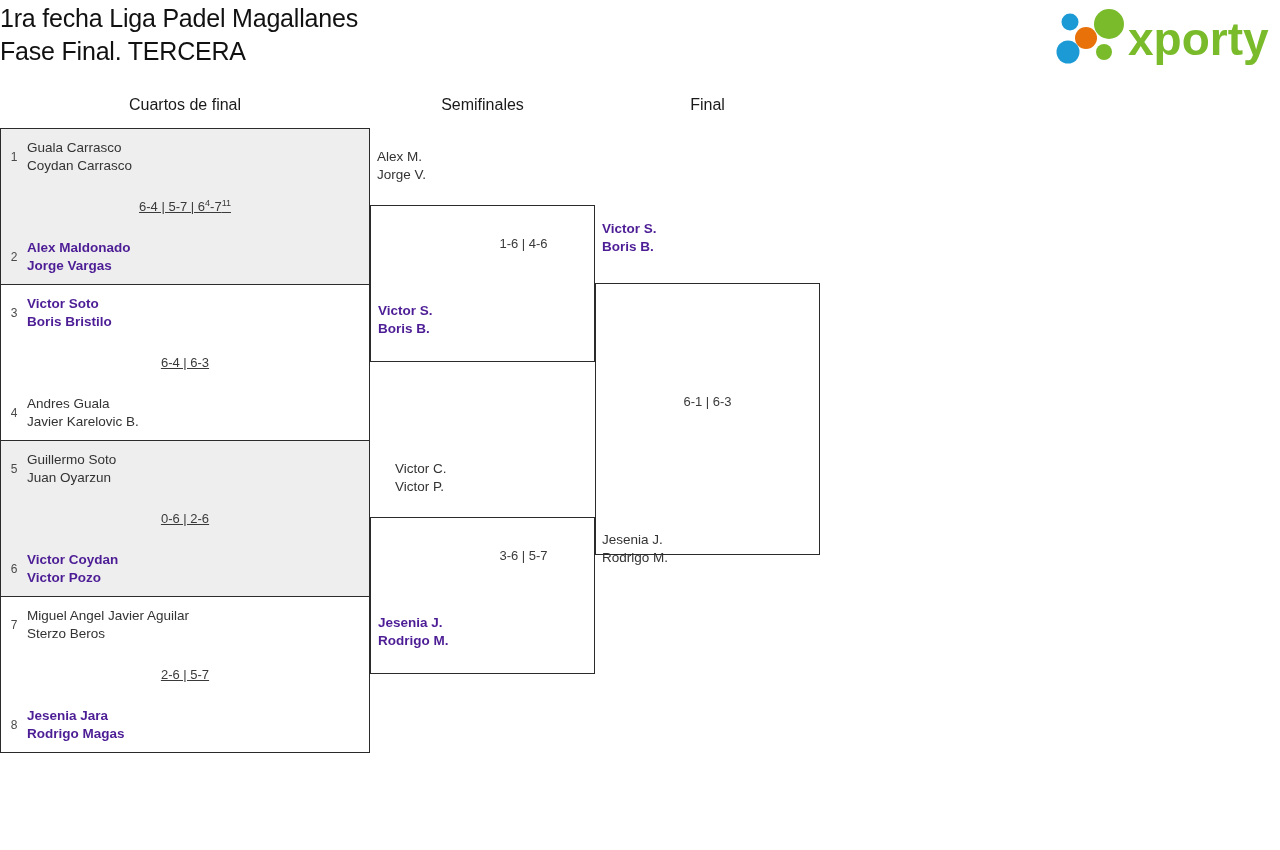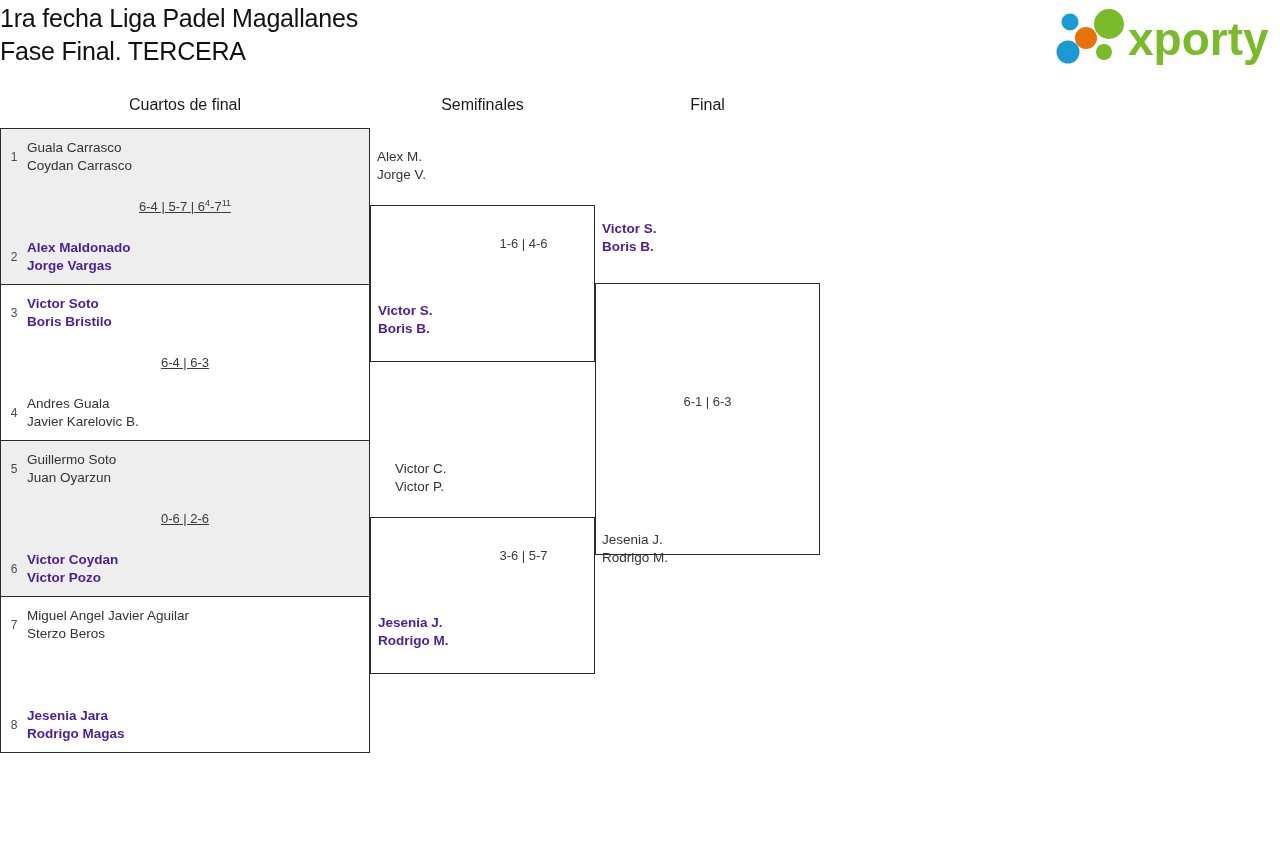--- a/index.html
+++ b/index.html
@@ -155,20 +155,21 @@
   </div>
 
   <div class="bx qf q4 bordered">
     <div class="team top">
       <div class="seed">7</div>
       <div class="names">
         <div>Miguel Angel Javier Aguilar</div>
         <div>Sterzo Beros</div>
       </div>
     </div>
+    <div class="score">2-6 | 5-7</div>
     <div class="team bottom">
       <div class="seed">8</div>
       <div class="names win">
         <div>Jesenia Jara</div>
         <div>Rodrigo Magas</div>
       </div>
     </div>
   </div>
 
   <div class="sf-upper" style="top:148px">

